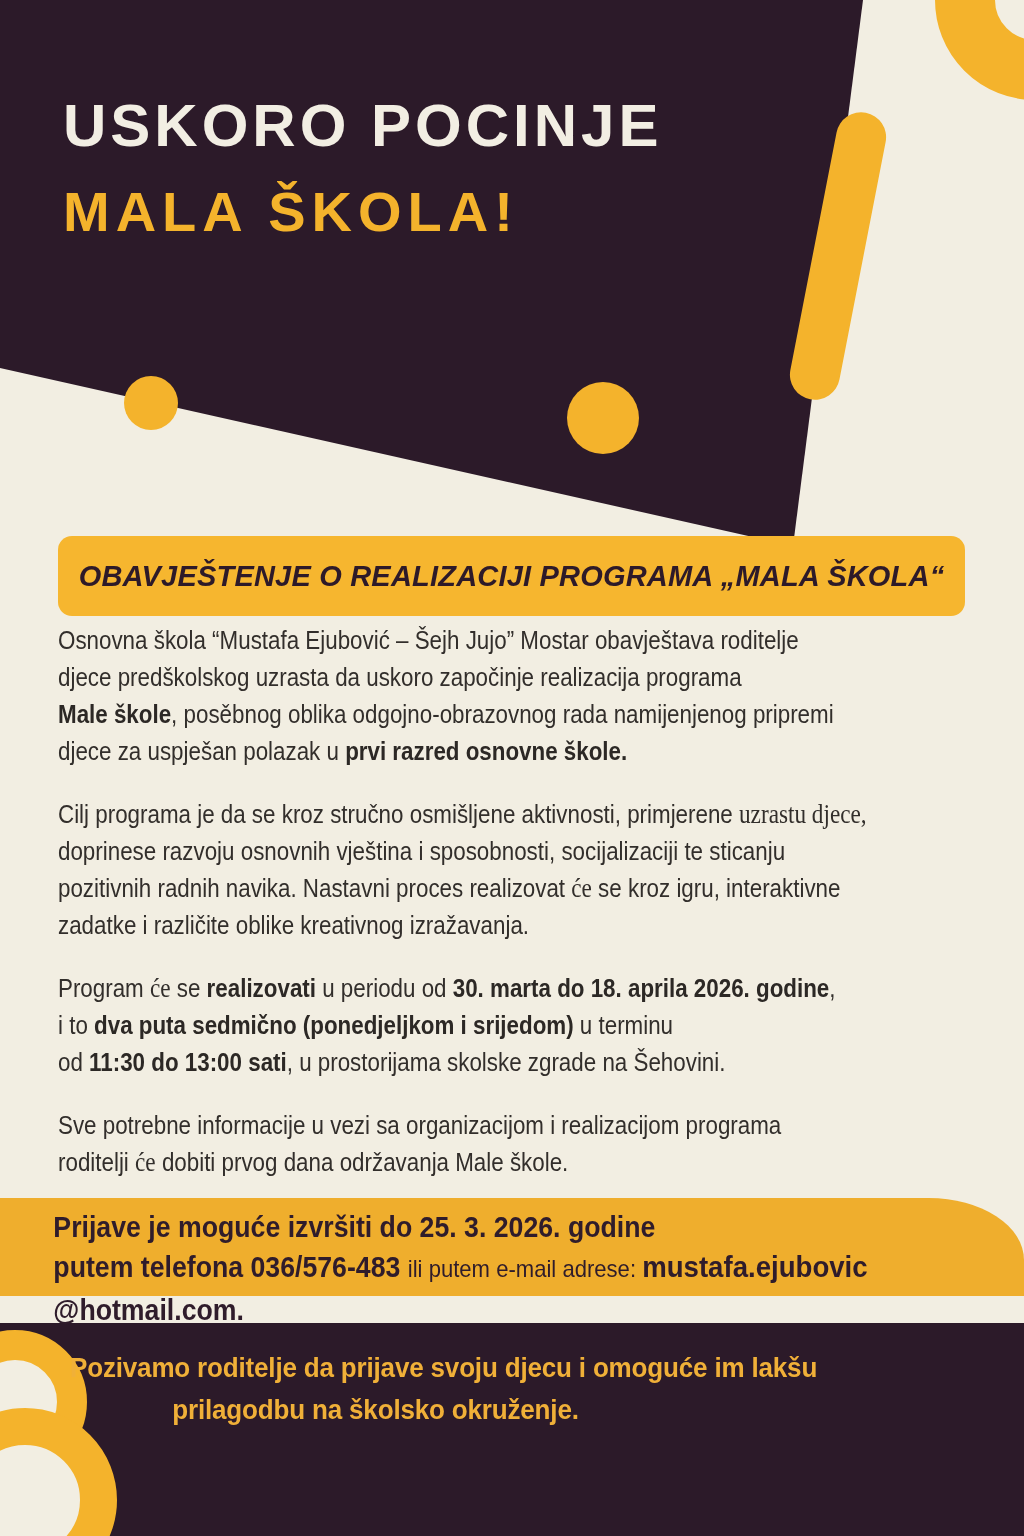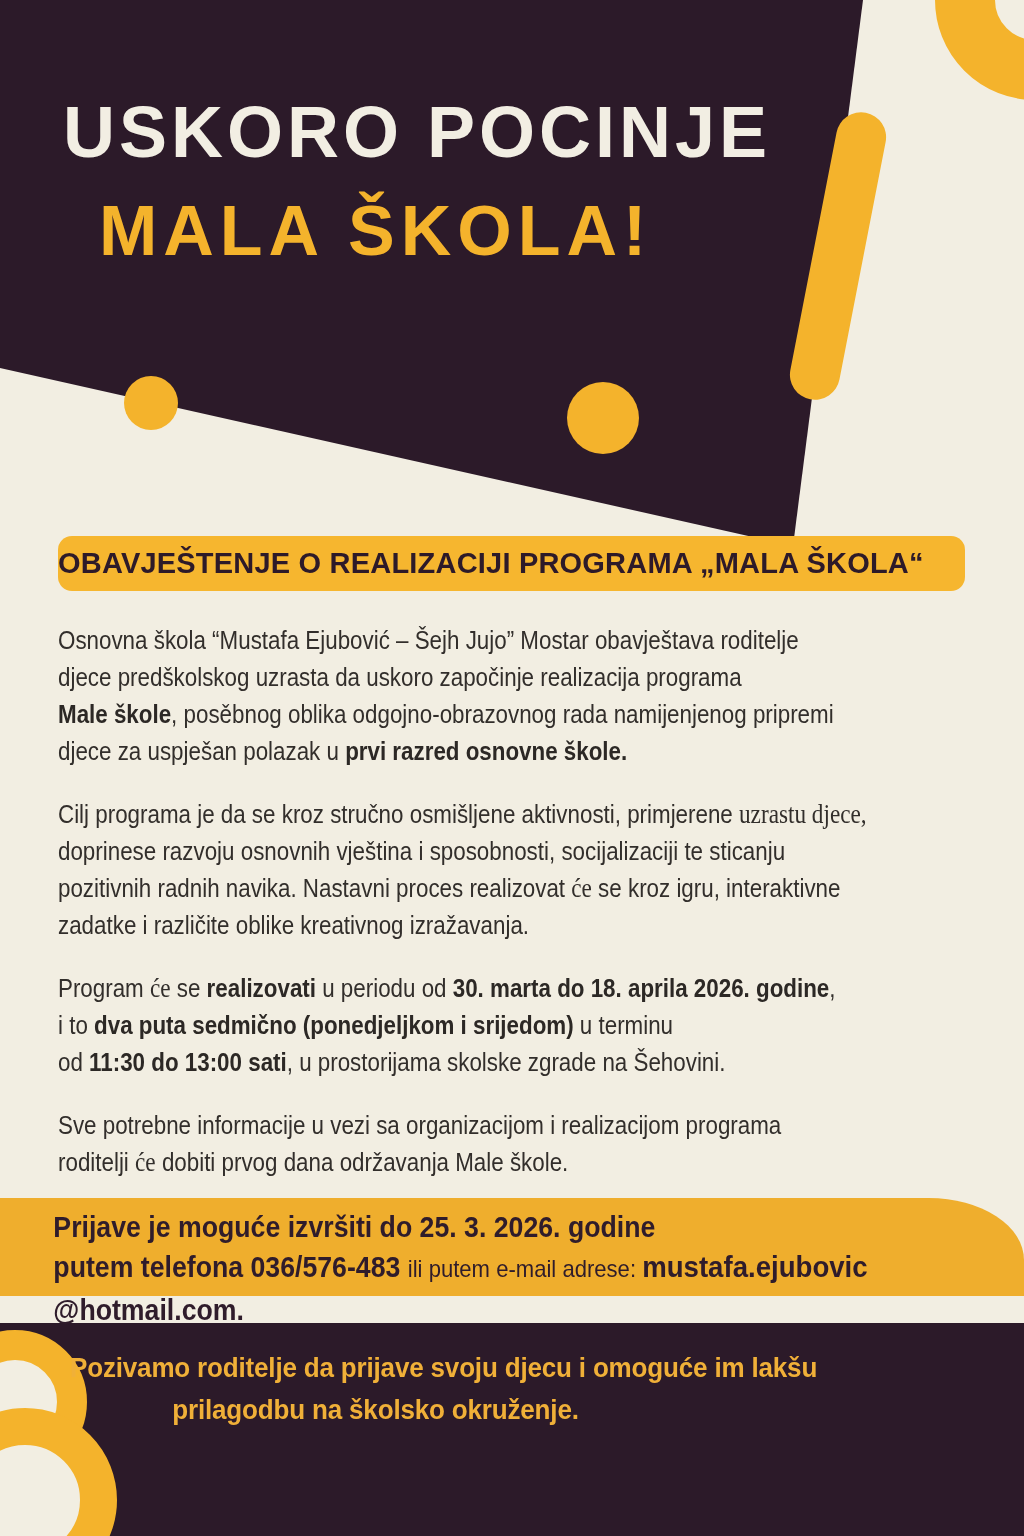--- a/index.html
+++ b/index.html
@@ -30,32 +30,32 @@
     border:60px solid var(--accent);border-radius:50%;
     background:transparent;z-index:2;
   }
   .dot-1{position:absolute;left:124px;top:376px;width:54px;height:54px;border-radius:50%;background:var(--accent);z-index:2;}
   .dot-2{position:absolute;left:567px;top:382px;width:72px;height:72px;border-radius:50%;background:var(--accent);z-index:2;}
   .ring-1{position:absolute;left:-57px;top:1330px;width:84px;height:84px;border:30px solid var(--accent);border-radius:50%;background:var(--background);z-index:4;}
   .ring-2{position:absolute;left:-67px;top:1408px;width:110px;height:110px;border:37px solid var(--accent);border-radius:50%;background:var(--background);z-index:4;}
   
   .title-block{position:absolute;left:63px;top:96px;z-index:3;}
   .title-line1{
-    color:var(--title-white);font-size:72px;font-weight:700;letter-spacing:4px;
+    color:var(--title-white);font-size:60px;font-weight:700;letter-spacing:4px;
     line-height:1;white-space:nowrap;
   }
   .title-line2{
-    color:var(--accent);font-size:70px;font-weight:700;letter-spacing:6px;
-    line-height:1;white-space:nowrap;margin-top:28px;margin-left:36px;
+    color:var(--accent);font-size:56px;font-weight:700;letter-spacing:6px;
+    line-height:1;white-space:nowrap;margin-top:28px;
   }
   
   .banner{
-    position:absolute;left:58px;top:536px;width:907px;height:55px;
+    position:absolute;left:58px;top:536px;width:907px;height:80px;
     background:var(--banner-bg);border-radius:14px;z-index:3;
-    display:flex;align-items:center;justify-content:flex-start;
+    display:flex;align-items:center;justify-content:center;font-style:italic;
   }
   .banner-text{
     color:var(--banner-text);font-size:29px;font-weight:700;
     letter-spacing:.2px;white-space:nowrap;
   }
   
   .body-text{
     position:absolute;left:58px;top:622px;width:1100px;z-index:3;
     color:var(--body-text);font-size:26px;line-height:37px;
     transform:scaleX(.86);transform-origin:0 0;

